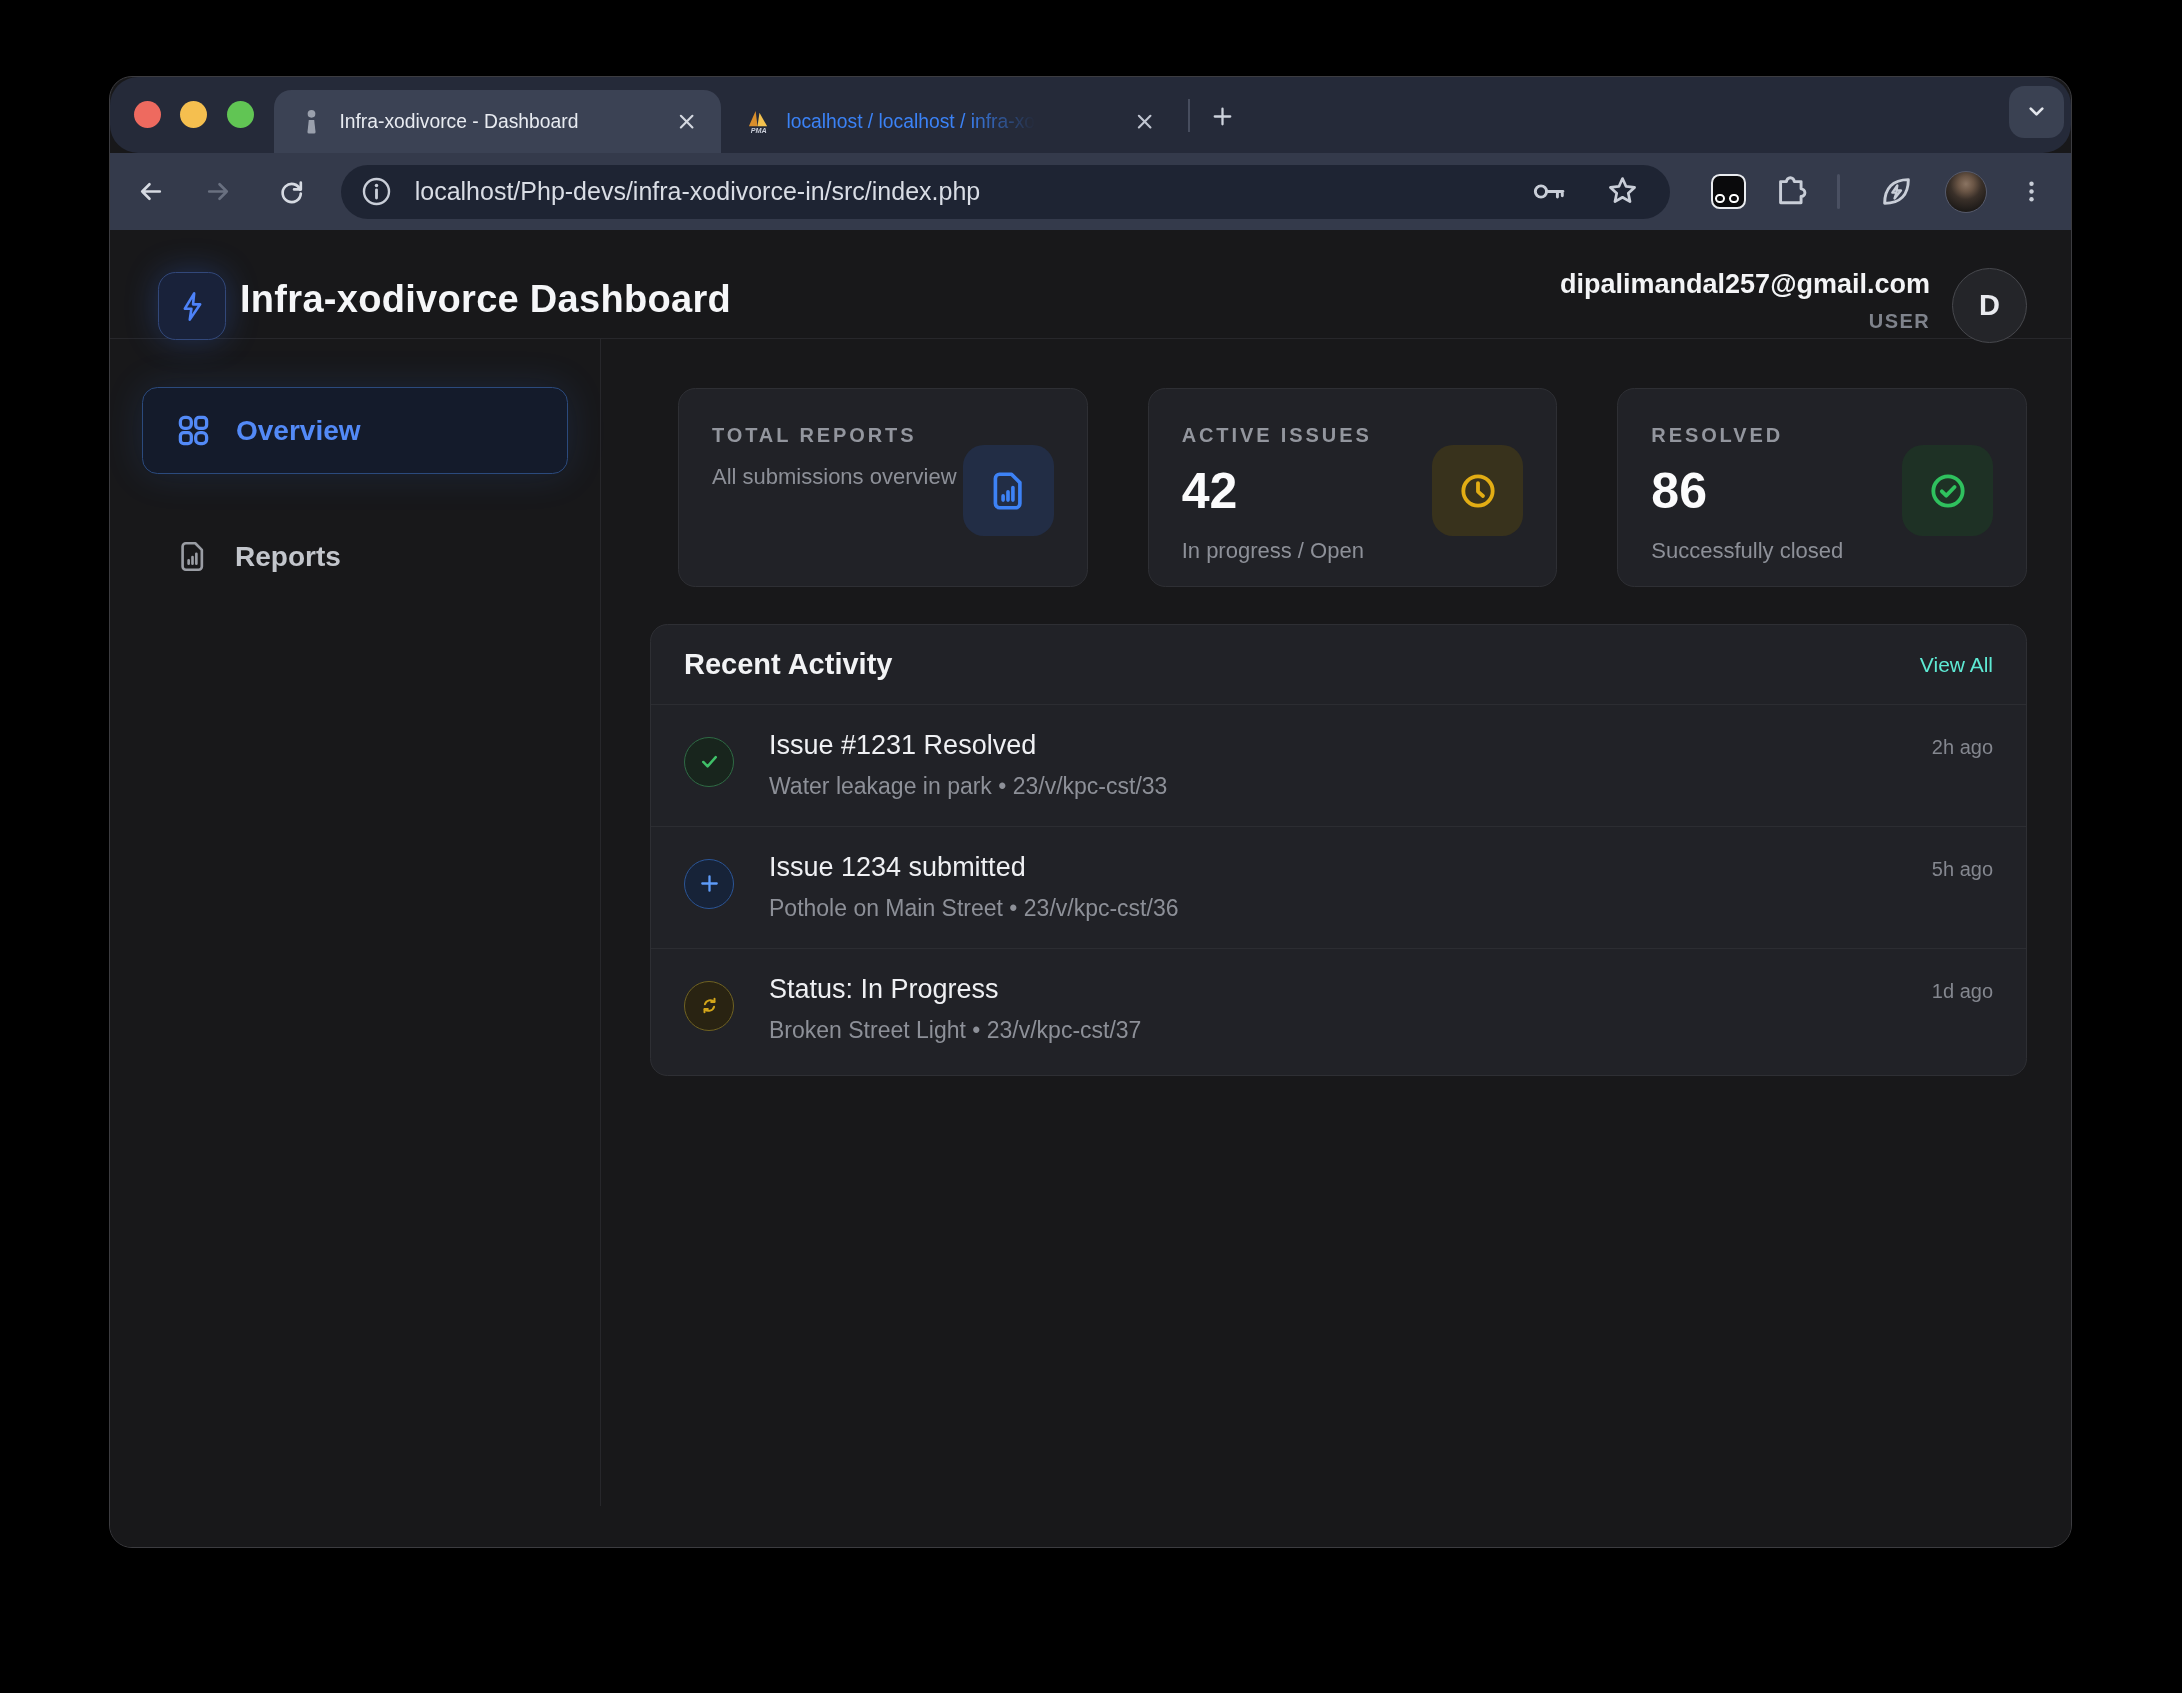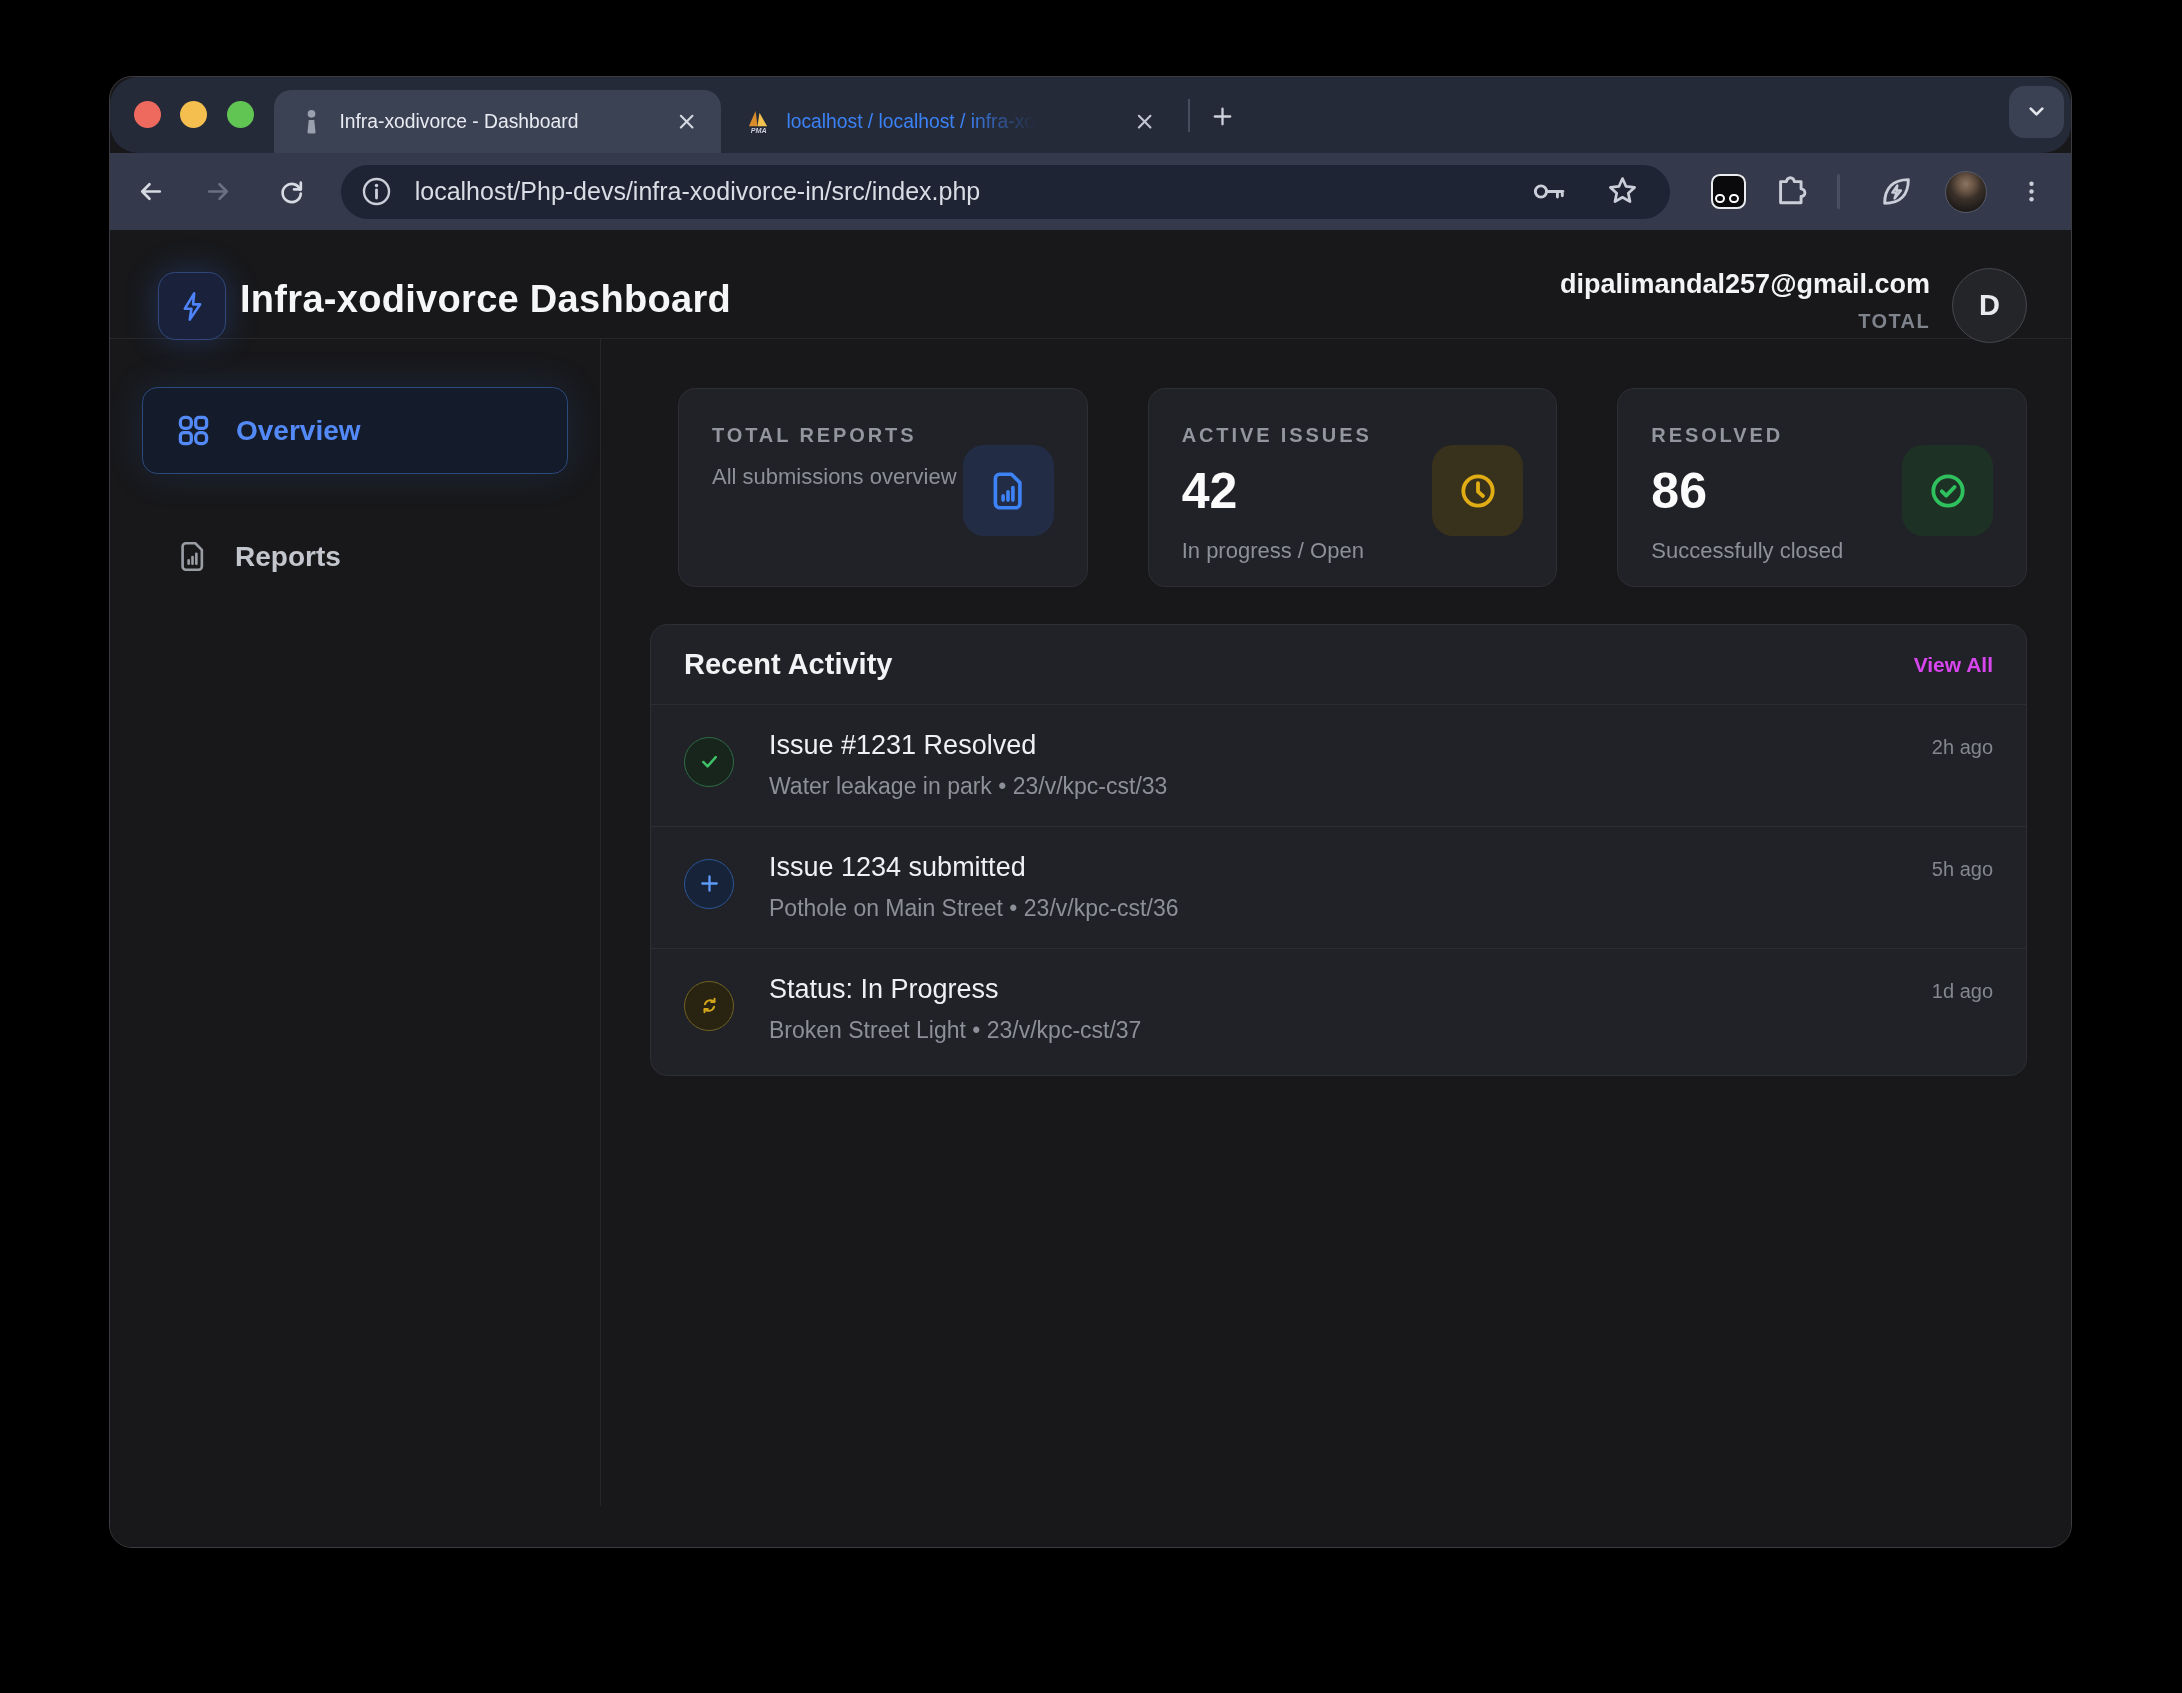--- a/index.html
+++ b/index.html
@@ -73,21 +73,21 @@
   .stat-label { font-size:20px; font-weight:700; letter-spacing:2.9px; color:#93969e; }
   .stat-value { margin-top:15.4px; font-size:50px; font-weight:800; color:#fbfbfc; }
   .stat-desc { margin-top:17.4px; font-size:22px; color:#8d9098; }
   .stat-tile { position:absolute; right:33px; top:56px; width:91px; height:91px; border-radius:21px;
     display:flex; align-items:center; justify-content:center; }
   .tile-blue { background:#222d45; } .tile-yellow { background:#38321c; } .tile-green { background:#1e3125; }
 
   .activity { margin-top:37px; background:#212227; border:1px solid #2e2f34; border-radius:17.4px; overflow:hidden; }
   .activity-head { height:79px; display:flex; align-items:center; justify-content:space-between; padding:0 33px; }
   .activity-title { font-size:29px; font-weight:700; color:#f2f3f5; }
-  .view-all { font-size:21px; font-weight:700; color:#d946ef; }
+  .view-all { font-size:21px; font-weight:400; color:#5eead4; }
   .act-row { display:flex; align-items:flex-start; padding:25px 33px 0 33px; height:122px; border-top:1px solid #2c2d32; }
   .act-row.last { height:127px; }
   .act-ic { width:50px; height:50px; border-radius:50%; margin:6.8px 35px 0 0; flex:0 0 auto;
     display:flex; align-items:center; justify-content:center; }
   .ic-green { background:#18251d; border:1.9px solid #2f6b45; }
   .ic-blue { background:#172338; border:1.9px solid #2b5596; }
   .ic-yellow { background:#292312; border:1.9px solid #6f6222; }
   .act-texts { flex:1; }
   .act-row-title { font-size:27px; font-weight:400; color:#eff0f3; }
   .act-row-desc { margin-top:11.6px; font-size:23px; color:#8d9098; }
@@ -217,21 +217,21 @@
 
     <div class="page-header">
       <div class="logo-tile">
         <svg width="35" height="35" viewBox="0 0 32 32">
           <path d="M17.5 4 L9 18 H15 L13.5 28 L23 14 H16.5 Z" stroke="#4d82f8" stroke-width="2.4" fill="none" stroke-linejoin="round"></path>
         </svg>
       </div>
       <div class="page-title">Infra-xodivorce Dashboard</div>
       <div class="user-block">
         <div class="user-email">dipalimandal257@gmail.com</div>
-        <div class="user-role">TOTAL</div>
+        <div class="user-role">USER</div>
       </div>
       <div class="user-avatar">D</div>
     </div>
 
     <div class="page-body">
 
       <div class="sidebar">
         <div class="side-item active">
           <span class="s-ic">
             <svg width="35" height="35" viewBox="0 0 32 32">

